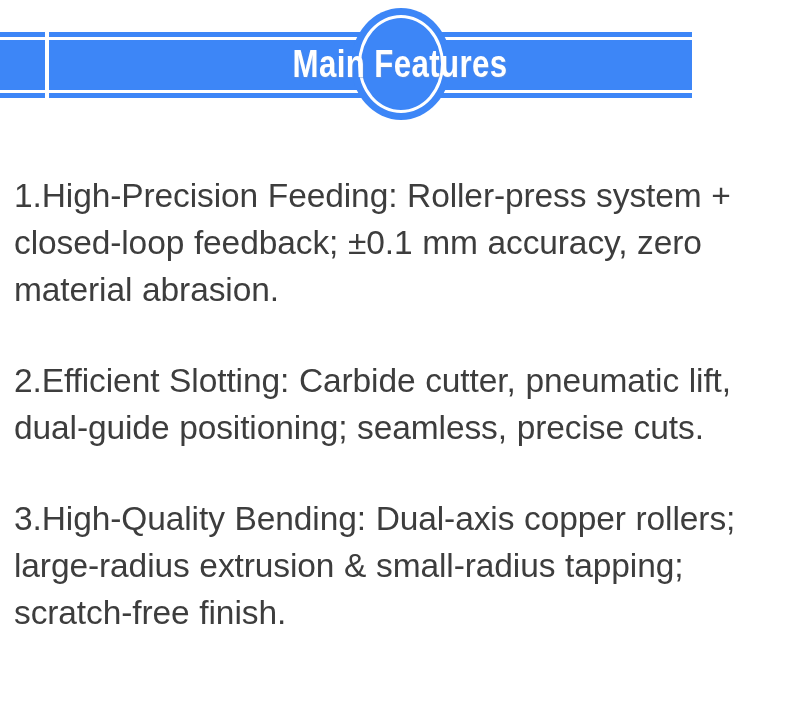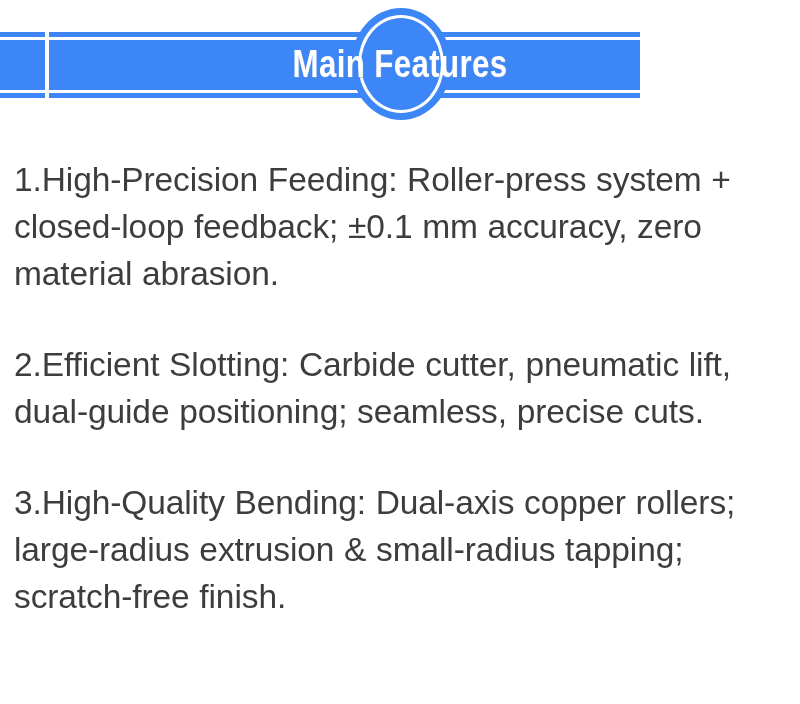--- a/index.html
+++ b/index.html
@@ -11,21 +11,21 @@
     height: 704px;
     background: #ffffff;
     font-family: "Liberation Sans", sans-serif;
     overflow: hidden;
     position: relative;
   }
 
   
   .banner {
     position: relative;
-    width: 640px;
+    width: 692px;
     height: 130px;
     overflow: hidden;
   }
 
   
   .banner-bar {
     position: absolute;
     left: 0;
     top: 32px;
     width: 800px;
@@ -110,21 +110,21 @@
     transform-origin: center top;
     text-shadow: 1px 1px 1px rgba(120,150,200,0.55);
     white-space: nowrap;
     z-index: 7;
   }
 
   
   .content {
     position: absolute;
     left: 14px;
-    top: 156px;
+    top: 172px;
     width: 778px;
   }
   .feature {
     color: #3d3d3d;
     font-size: 34px;
     line-height: 47px;
     margin: 0 0 44px 0;
     letter-spacing: -0.1px;
     word-spacing: 0.5px;
     transform: scaleX(0.985);

